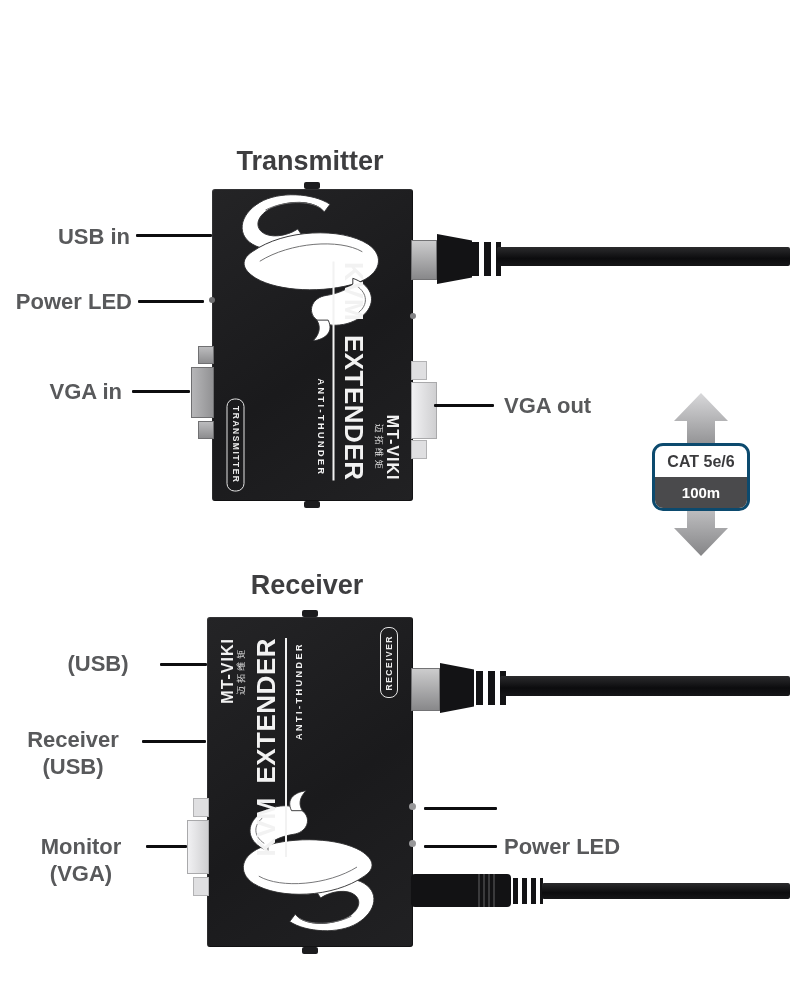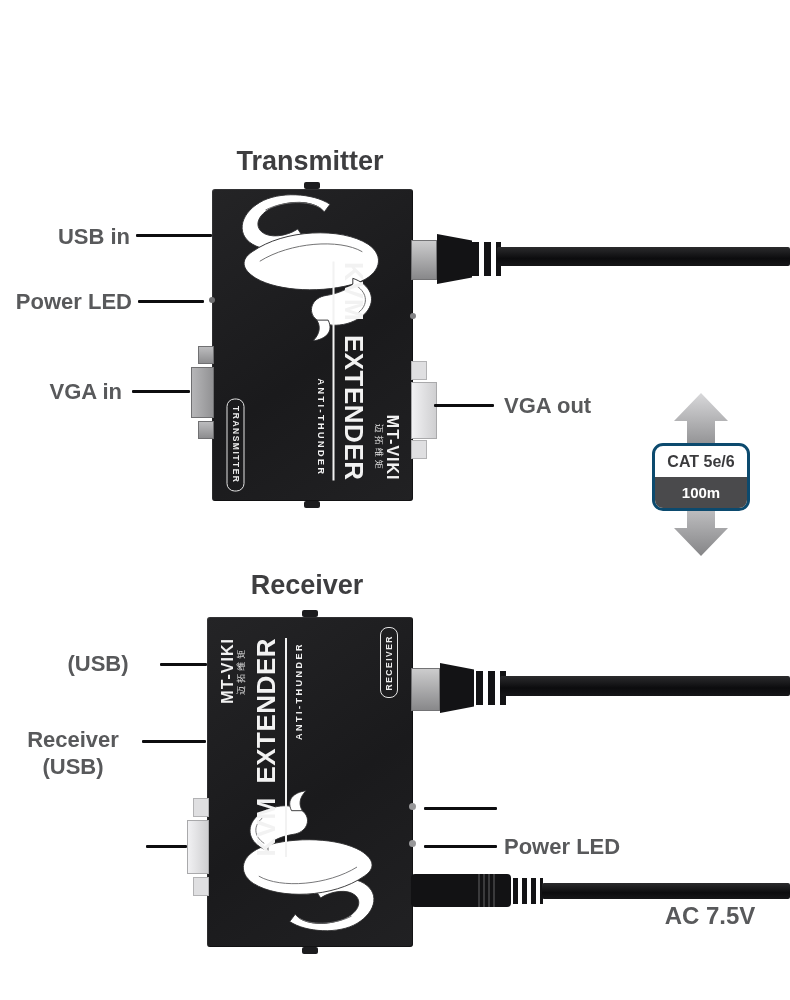--- a/index.html
+++ b/index.html
@@ -249,23 +249,24 @@
   </div>
   <div class="line" style="left:160px;top:663px;width:47px;"></div>
 
   <div class="lbl c" style="left:8px;top:726px;width:130px;">
     <div>Receiver</div>
     <div>(USB)</div>
   </div>
   <div class="line" style="left:142px;top:740px;width:64px;"></div>
 
   <div class="lbl c" style="left:22px;top:833px;width:118px;">
+    <div>Monitor</div>
+    <div>(VGA)</div>
   </div>
   <div class="line" style="left:146px;top:845px;width:41px;"></div>
 
   <div class="line" style="left:424px;top:807px;width:73px;"></div>
 
   <div class="line" style="left:424px;top:845px;width:73px;"></div>
   <div class="lbl" style="left:504px;top:833px;">Power LED</div>
 
-  <div class="ac-label">AC 7.5V</div>
 
 </div>
 
 </body></html>

